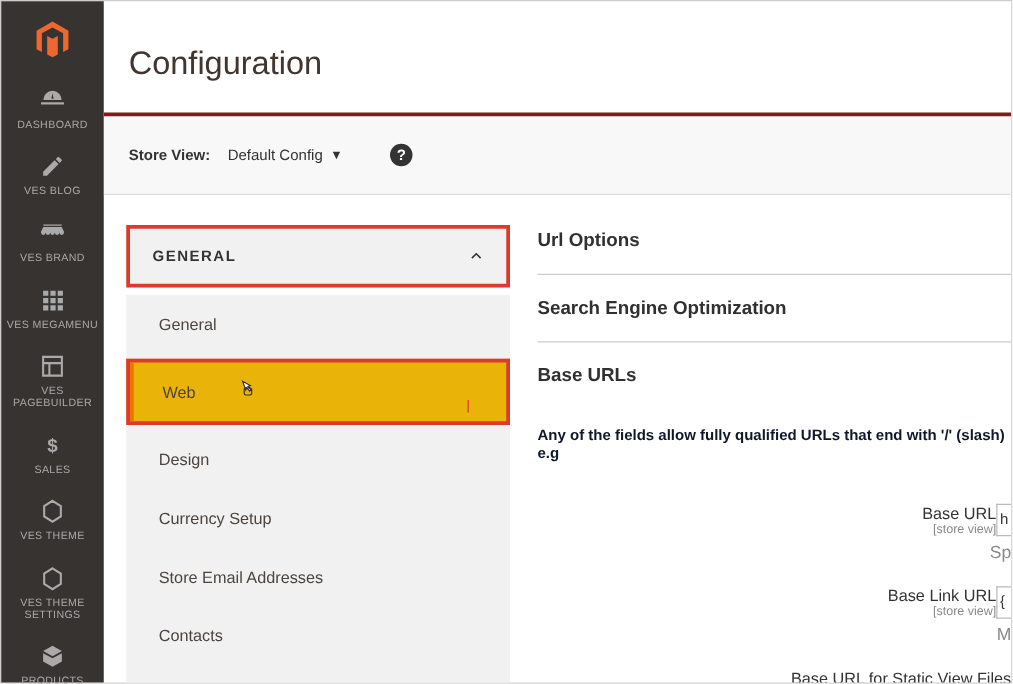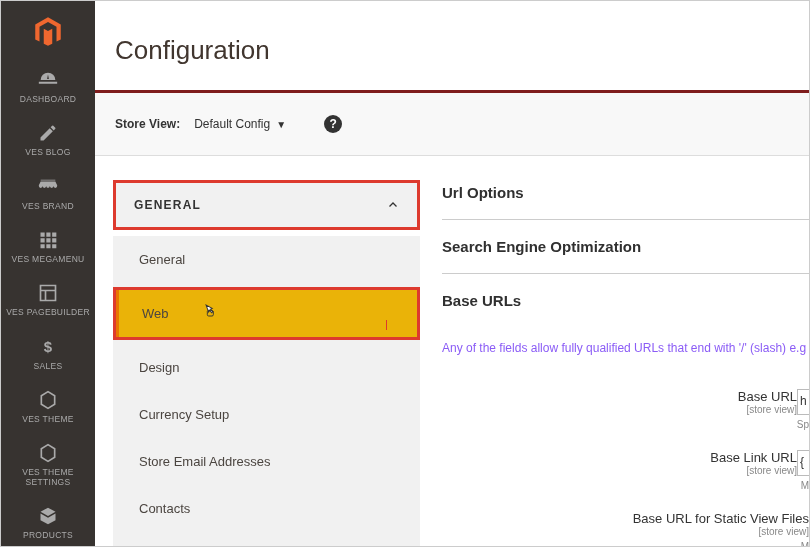--- a/index.html
+++ b/index.html
@@ -1,20 +1,20 @@
 <!DOCTYPE html>
 <html><head>
 <meta charset="utf-8">
 <style>
   * { box-sizing: border-box; margin: 0; padding: 0; }
   body { font-family: 'Helvetica Neue', Arial, sans-serif; font-size: 13px; color: #333; background: #fff; overflow: hidden; }
   .app { display: flex; width: 810px; height: 547px; border: 1px solid #ccc; }
   
   
-  .sidebar { width: 94px; background: #373330; display: flex; flex-direction: column; align-items: center; padding-top: 14px; flex-shrink: 0; }
+  .sidebar { width: 82px; background: #373330; display: flex; flex-direction: column; align-items: center; padding-top: 14px; flex-shrink: 0; }
   .logo { width: 34px; height: 34px; margin-bottom: 20px; }
   .nav-item { display: flex; flex-direction: column; align-items: center; color: #aaa; font-size: 8.5px; text-align: center; margin-bottom: 18px; cursor: pointer; width: 100%; padding: 0 4px; }
   .nav-item .nav-icon { width: 22px; height: 22px; margin-bottom: 4px; display: flex; align-items: center; justify-content: center; }
   .nav-item .nav-label { letter-spacing: 0.3px; line-height: 1.1; }
   
   
   .main { flex: 1; padding: 20px 0 0 0; overflow: hidden; position: relative; }
   .page-title { font-size: 26px; font-weight: 300; color: #41362f; margin: 14px 0 24px 20px; }
   
   .scope-bar { border-top: 3px solid #7f1d1d; border-bottom: 1px solid #ddd; background: #f8f8f8; padding: 22px 20px; display: flex; align-items: center; gap: 14px; }
@@ -35,28 +35,28 @@
   .tree-item { padding: 16px 26px; font-size: 13px; color: #4b4540; cursor: pointer; }
   .tree-item.active-wrap { border: 3px solid #dd3a2e; background: #eab308; position: relative; margin: 4px 0; }
   .tree-item.active-wrap::before { content: ''; position: absolute; left: 0; top: 0; bottom: 0; width: 3px; background: #ea7600; }
   .tree-item.active-wrap .cursor { position: absolute; left: 86px; top: 11px; font-size: 14px; }
   .tick { position: absolute; right: 30px; top: 30px; width: 1px; height: 10px; background: #dd3a2e; }
   
   
   .right-panel { flex: 1; padding: 0 0 0 22px; }
   .section { border-bottom: 1px solid #ccc; padding: 18px 0; font-weight: 700; font-size: 15px; color: #303030; cursor: pointer; }
   .section:first-child { padding-top: 4px; }
-  .desc { font-size: 12px; color: #8b5cf6; padding: 14px 0 20px 0; }
+  .desc { font-size: 12px; color: #0f172a; padding: 14px 0 20px 0; font-weight: bold; }
   
   .field-row { display: flex; justify-content: flex-end; align-items: flex-start; padding: 14px 0; }
   .field-label-box { text-align: right; }
   .field-label { font-size: 13px; color: #333; }
   .field-scope { font-size: 10px; color: #888; }
   .field-input { width: 12px; height: 26px; border: 1px solid #bbb; border-right: none; background: #fff; }
-  .field-hint { font-size: 10px; color: #888; text-align: right; padding-right: 0; margin-top: -10px; margin-bottom: 6px; }
+  .field-hint { font-size: 14px; color: #888; text-align: right; padding-right: 0; margin-top: -10px; margin-bottom: 6px; }
   
   svg { display: block; }
 </style>
 </head>
 <body>
 
 <div class="app">
 
   <div class="sidebar">
     <div class="logo">

